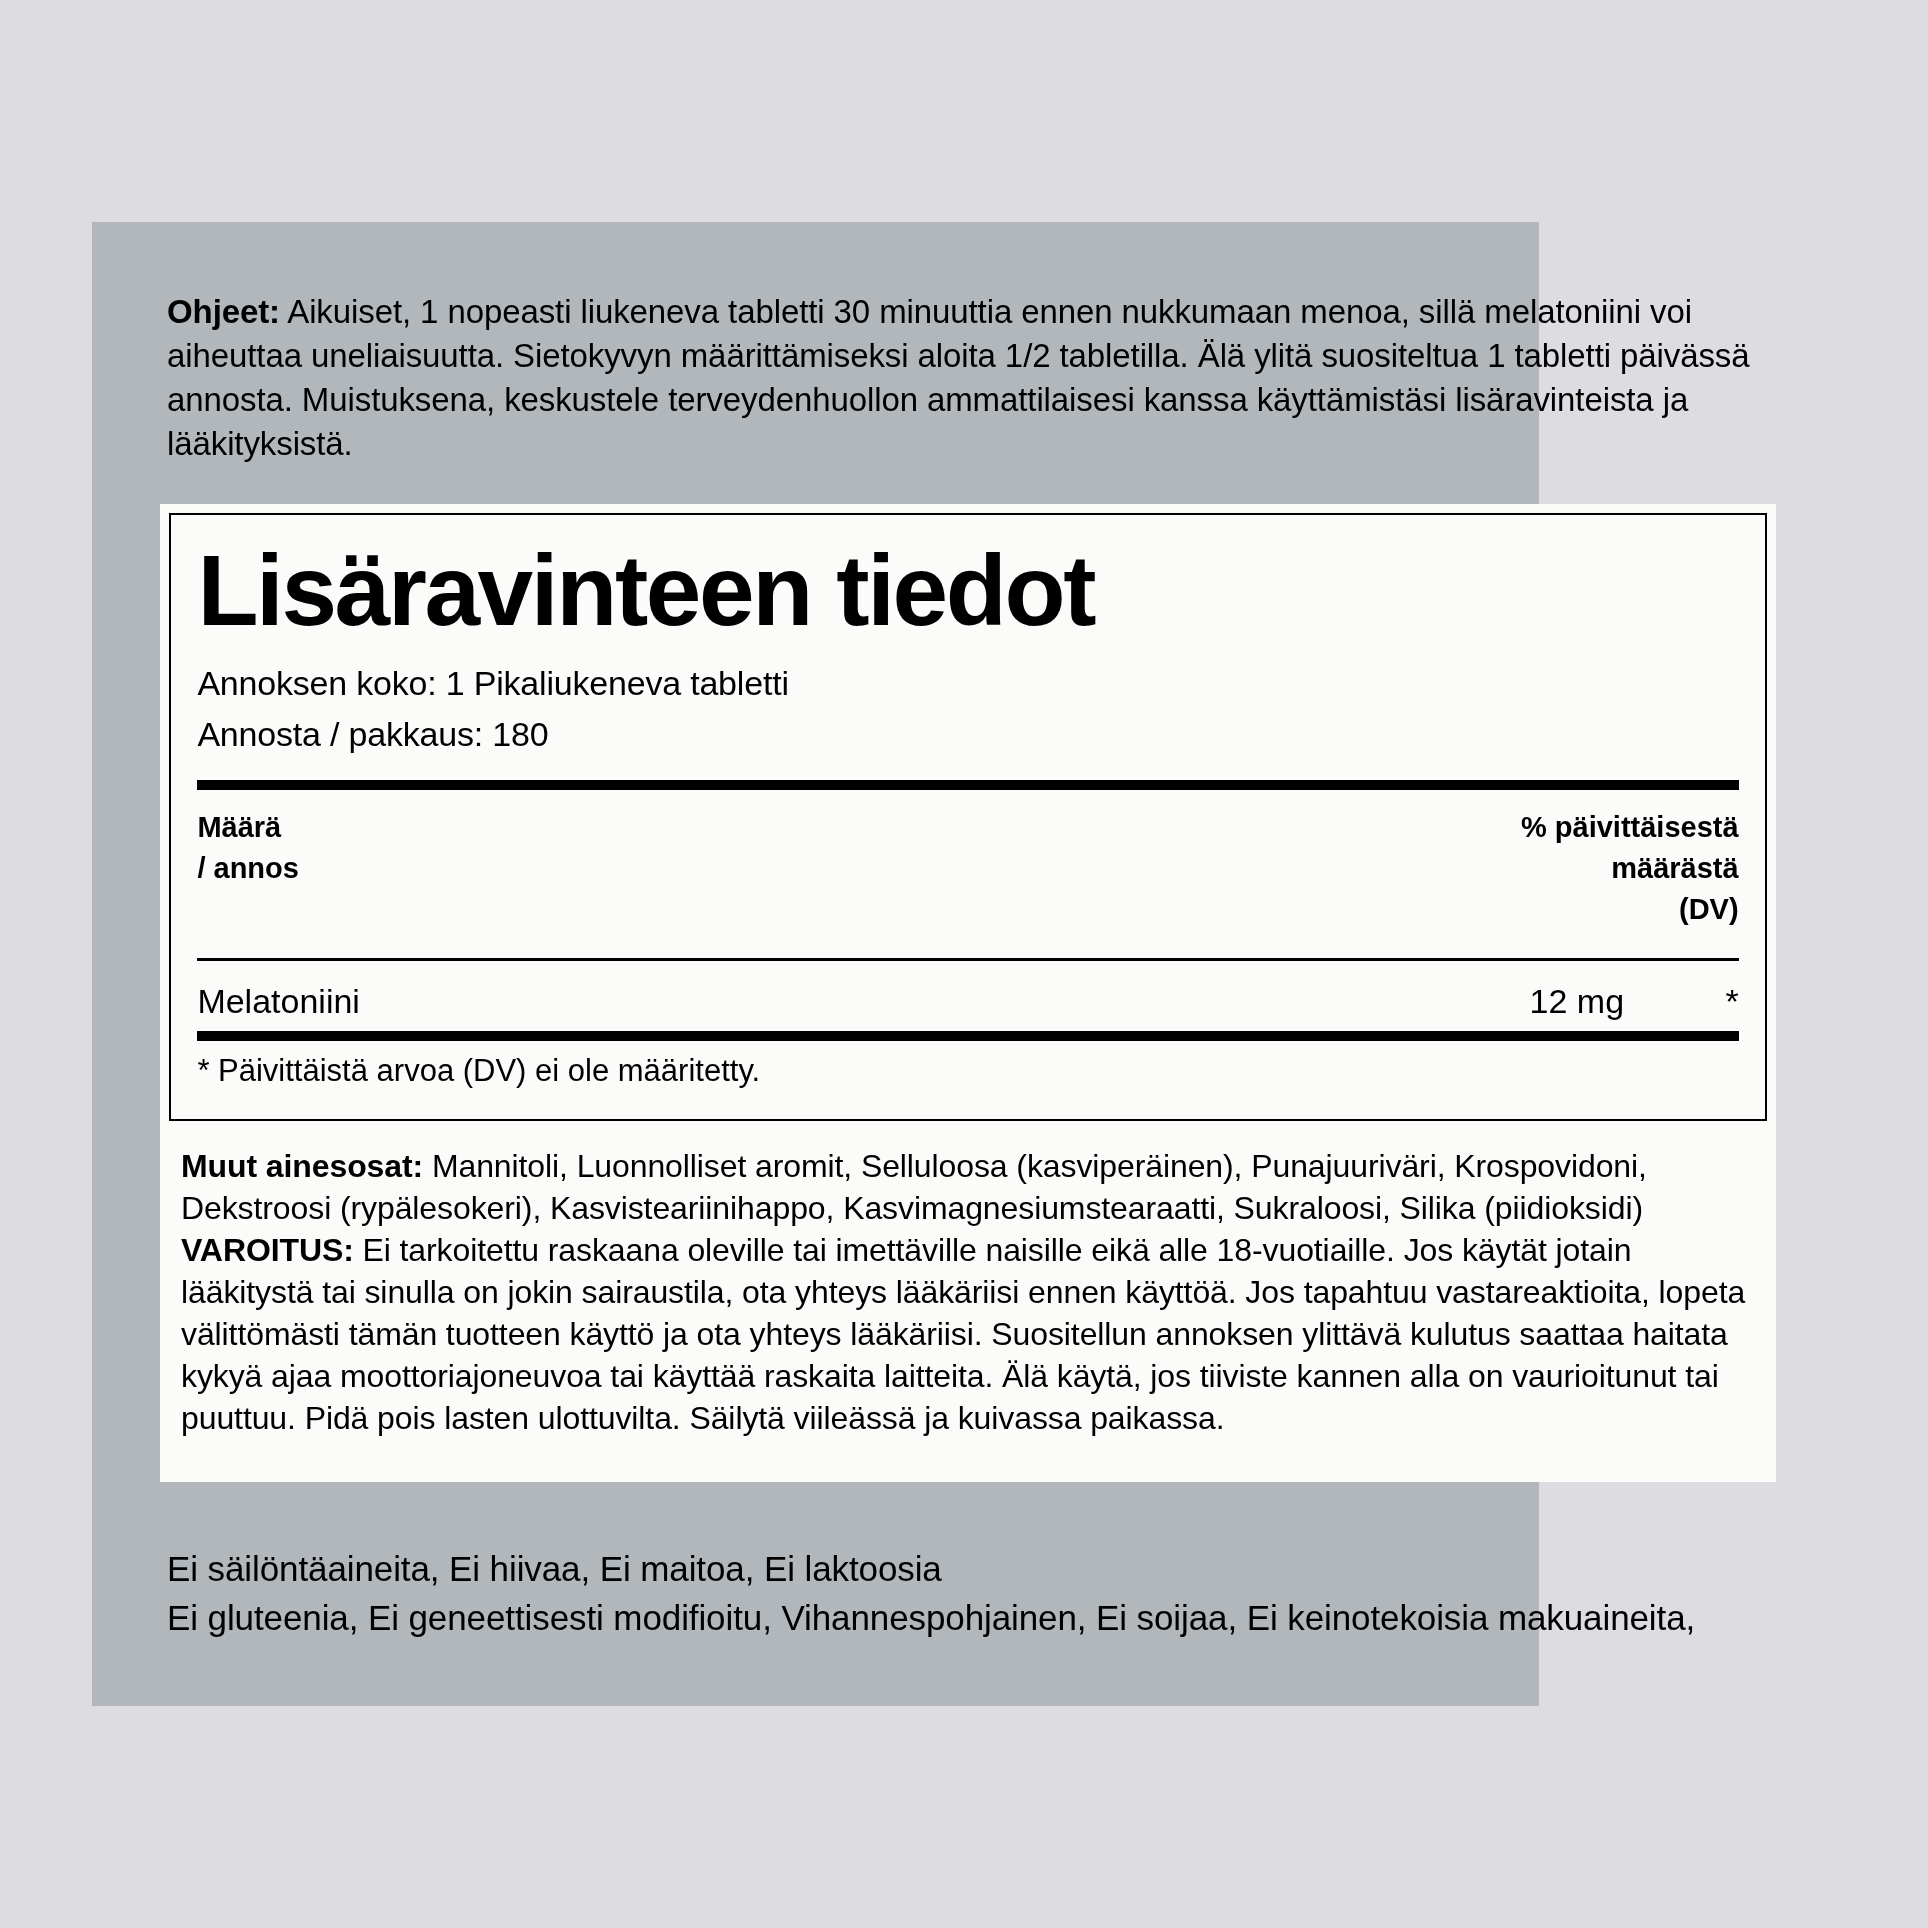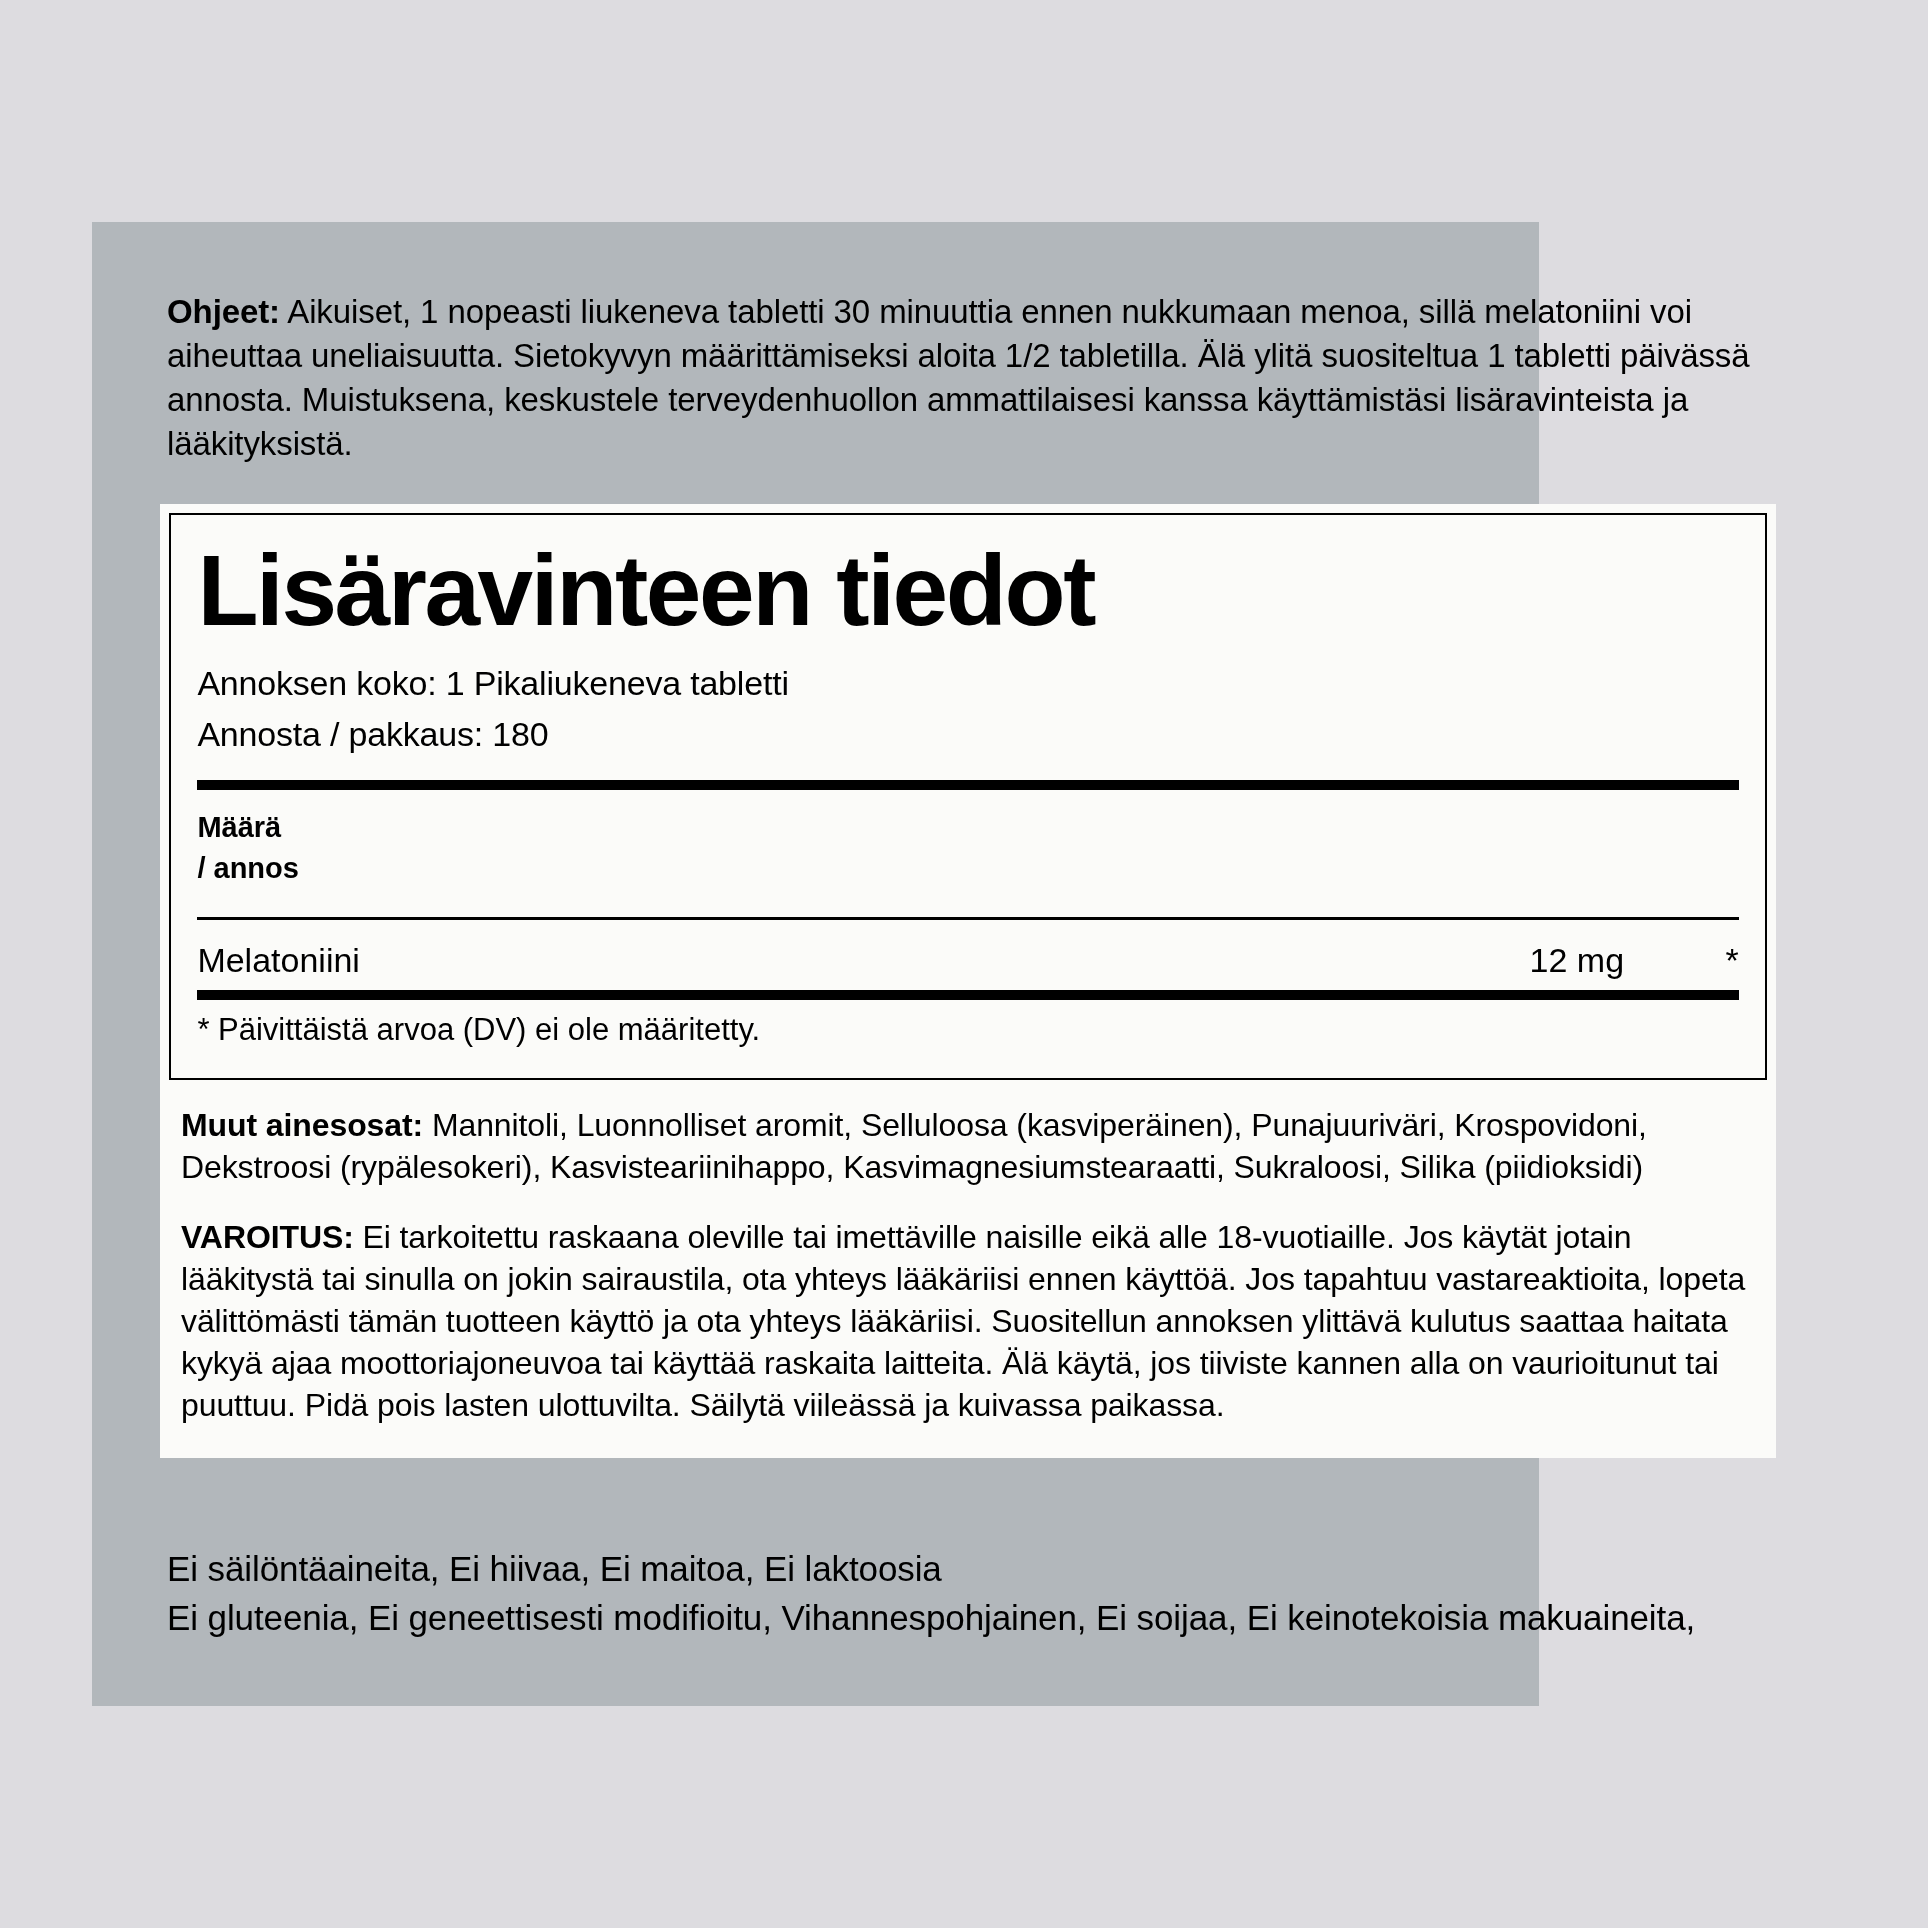--- a/index.html
+++ b/index.html
@@ -132,21 +132,21 @@
 
   
   .body-para {
     font-size: 32px;
     line-height: 42px;
     color: #000;
     padding: 0 21px;
     letter-spacing: -0.1px;
   }
   #other-ingredients { margin-top: 24.5px; }
-  #warning { margin-top: 28px; padding-bottom: 32px; }
+  #warning { padding-bottom: 43px; }
   .body-para .lead { font-weight: bold; }
 
   
   #free-from {
     position: absolute;
     left: 75px;
     width: 1601px;
     font-size: 35px;
     line-height: 49px;
     color: #000;
@@ -169,20 +169,25 @@
       <div id="serving-size" class="serving-line">Annoksen koko: 1 Pikaliukeneva tabletti</div>
       <div id="servings-per" class="serving-line">Annosta / pakkaus: 180</div>
 
       <div class="rule-thick"></div>
 
       <div id="amount-header">
         <div id="amount-left">
           <div>Määrä</div>
           <div>/ annos</div>
         </div>
+        <div id="amount-right">
+          <div>% päivittäisestä</div>
+          <div>määrästä</div>
+          <div>(DV)</div>
+        </div>
       </div>
 
       <div class="rule-thin"></div>
 
       <div id="nutrient-row">
         <div id="nutrient-name">Melatoniini</div>
         <div id="nutrient-amount">12 mg</div>
         <div id="nutrient-dv">*</div>
       </div>
 

